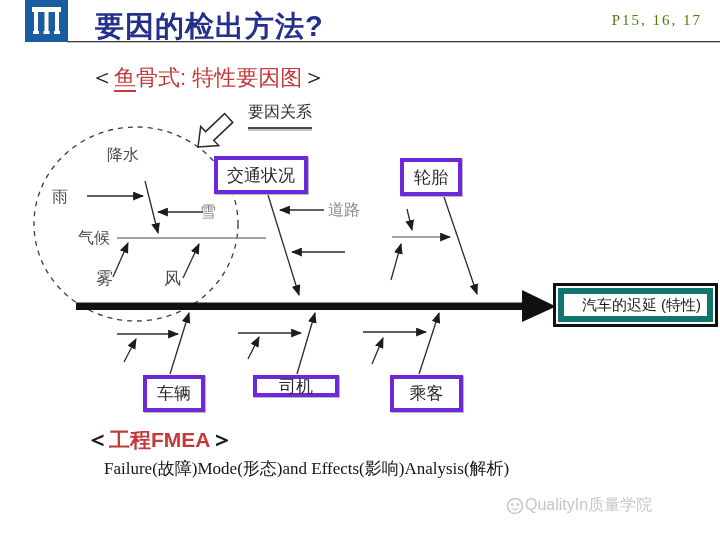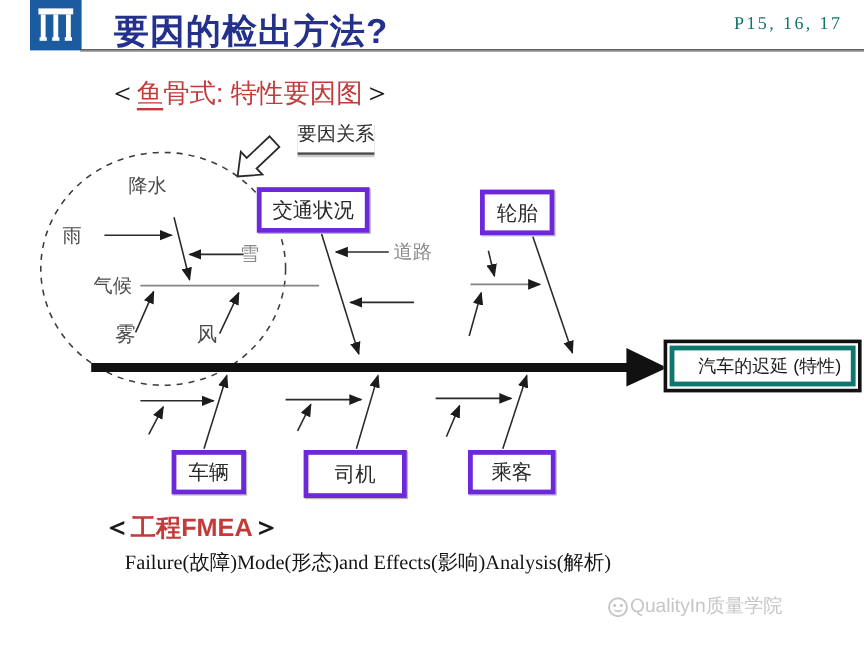--- a/index.html
+++ b/index.html
@@ -6,21 +6,21 @@
   html,body { width:720px; height:540px; background:#fff; overflow:hidden; }
   body { font-family:"Liberation Sans","DejaVu Sans",sans-serif; }
   .slide { position:relative; width:720px; height:540px; background:#fff; }
 
   
   .logo { position:absolute; left:25px; top:0; width:43px; height:42px; background:#1b5ca0; }
   .logo svg { display:block; width:100%; height:100%; }
   .page-title { position:absolute; left:95px; top:7px; font-size:29px; font-weight:bold;
                 color:#23308c; letter-spacing:1px; white-space:nowrap; }
   .page-ref { position:absolute; right:18px; top:12px; font-family:"Liberation Serif",serif;
-              font-size:15px; color:#0f766e; letter-spacing:2px; }
+              font-size:15px; color:#4d7c0f; letter-spacing:2px; }
   .head-rule { position:absolute; left:67px; top:41px; right:0; height:2px;
                background:#3a3a3a; border-bottom:1px solid #c0c0c0; }
 
   
   .subtitle { position:absolute; left:90px; top:61px; font-weight:normal; white-space:nowrap; }
   .subtitle .bracket { color:#1a1a1a; font-size:24px; }
   .subtitle .red { color:#c23a3a; font-size:22px; }
   .subtitle .u { border-bottom:2px solid #c23a3a; }
   .fmea-head { position:absolute; left:86px; top:424px; font-weight:bold; white-space:nowrap; }
   .fmea-head .bracket { color:#1a1a1a; font-size:23px; }
@@ -38,27 +38,27 @@
                    color:#2e2e2e; border-bottom:2px solid #4a4a4a;
                    box-shadow:0 2px 0 rgba(170,170,170,.65); padding-bottom:4px; }
 
   
   .cbox { position:absolute; z-index:3; background:#fff; border:4px solid #6d28d9;
           display:flex; align-items:center; justify-content:center; font-size:17px;
           color:#2a2a2a; box-shadow:1px 1px 0 #b9b9b9; }
   .box-traffic   { left:214px; top:156px; width:94px; height:38px; }
   .box-tire      { left:400px; top:158px; width:62px; height:38px; }
   .box-vehicle   { left:143px; top:375px; width:62px; height:37px; }
-  .box-driver    { left:253px; top:375px; width:86px; height:40px; }
+  .box-driver    { left:253px; top:375px; width:86px; height:22px; }
   .box-passenger { left:390px; top:375px; width:73px; height:37px; }
 
   
   .effect-outer { position:absolute; left:553px; top:283px; width:165px; height:44px;
                   border:3px solid #111; background:#fff; z-index:3; padding:2px; }
-  .effect-inner { width:100%; height:100%; border:4px solid #0f766e; display:flex;
+  .effect-inner { width:100%; height:100%; border:6px solid #0f766e; display:flex;
                   align-items:center; justify-content:center; font-size:15px; color:#1c1c1c;
                   white-space:nowrap;padding-left:12px; }
 
   
   .watermark { position:absolute; left:505px; top:495px; z-index:2; display:flex;
                align-items:center; gap:0; color:#c6c6c6; font-size:16px; }
   .wm-icon svg { display:block; }
 </style>
 </head>
 <body>

